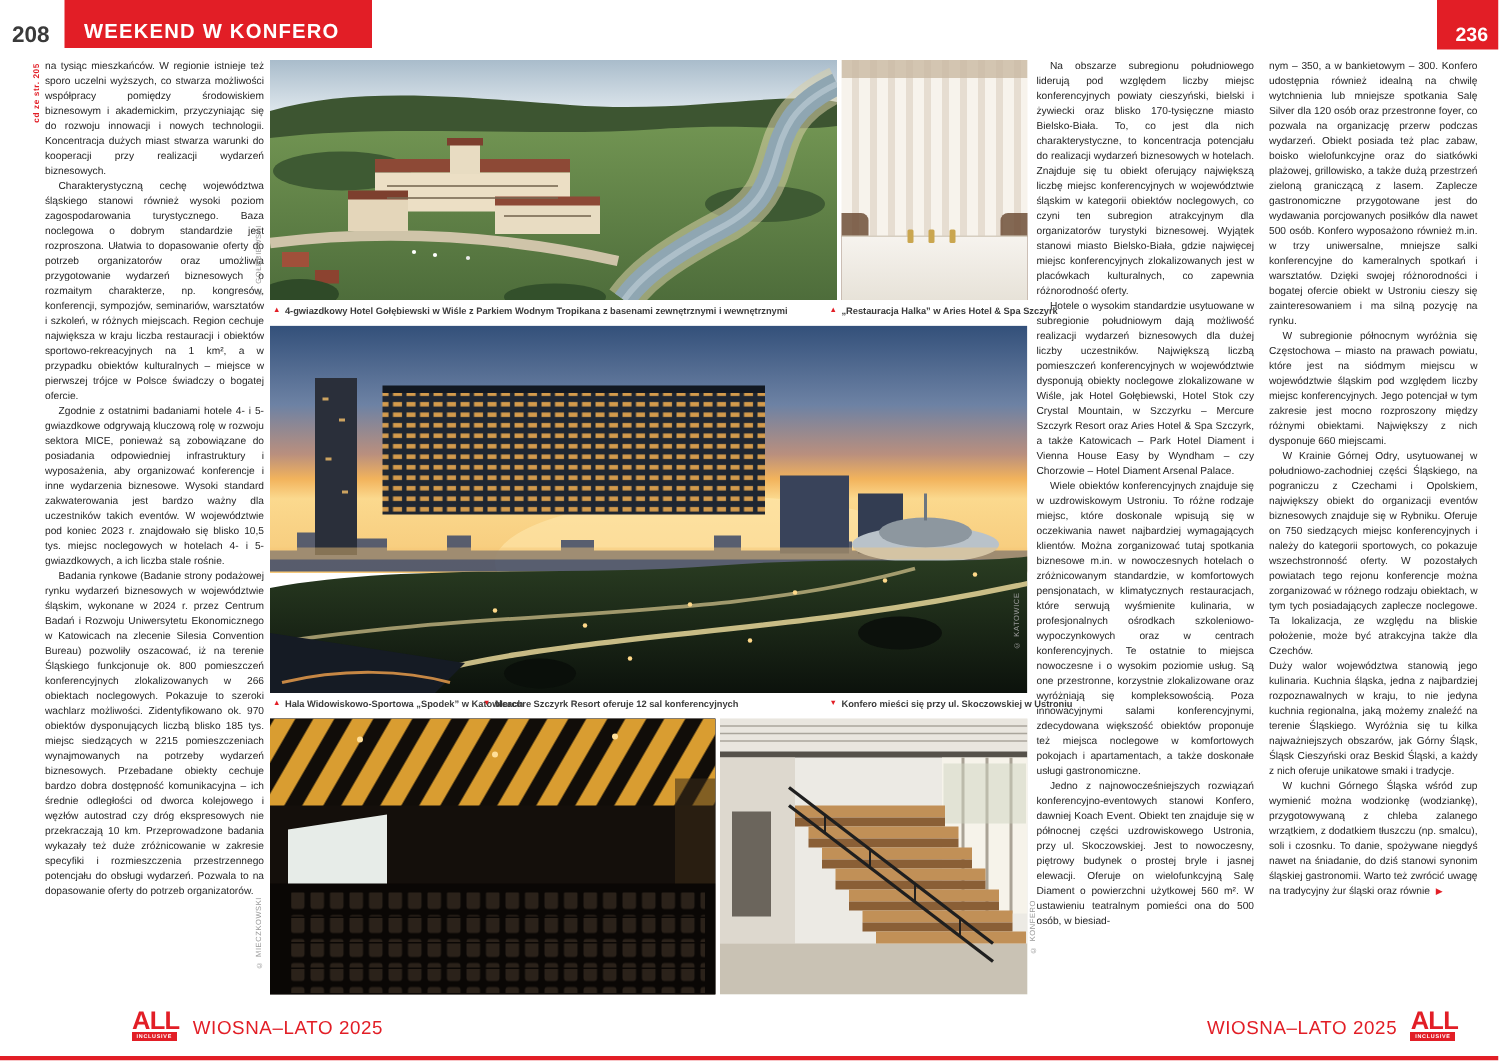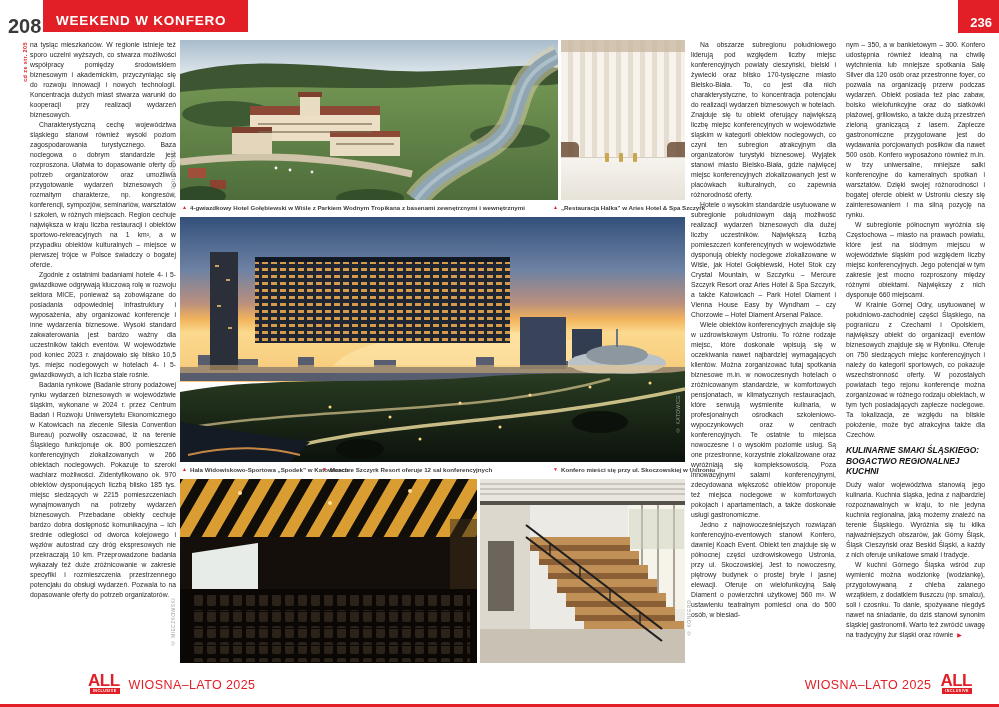--- a/index.html
+++ b/index.html
@@ -1,21 +1,21 @@
 <!DOCTYPE html>
 <html lang="pl"><head>
 <meta charset="utf-8">
 <style>
   html,body{margin:0;padding:0;}
   body{width:999px;height:707px;position:relative;background:#ffffff;overflow:hidden;
        font-family:"Liberation Sans",sans-serif;color:#2b2b2b;}
   .abs{position:absolute;}
 
   
-  .pagenum-left{left:8px;top:15px;font-size:20px;font-weight:700;color:#3a3a3a;}
+  .pagenum-left{left:8px;top:15px;font-size:15px;font-weight:700;color:#3a3a3a;}
   .header-bar{left:43px;top:0;width:205px;height:32px;background:#e21e26;display:flex;
               align-items:flex-end;padding:0 0 4px 13px;box-sizing:border-box;}
   .header-bar .ttl{color:#fff;font-weight:700;font-size:13.5px;letter-spacing:.8px;}
   .pageblock-right{left:958px;top:0;width:41px;height:33px;background:#e21e26;display:flex;
                    justify-content:flex-end;align-items:flex-end;padding:0 7px 3px 0;box-sizing:border-box;}
   .pageblock-right span{color:#fff;font-weight:700;font-size:13px;}
 
   
   .vtext{position:absolute;writing-mode:vertical-rl;transform:rotate(180deg);
          font-size:5px;letter-spacing:.4px;color:#9a9a9a;white-space:nowrap;}
@@ -54,21 +54,21 @@
   .cap{position:absolute;top:4px;display:flex;align-items:center;gap:3px;
        font-size:6.2px;font-weight:700;color:#3c3c3c;white-space:nowrap;}
   .tri{color:#e21e26;font-size:5px;line-height:5px;}
   #strip1{top:200px;} #strip2{top:462px;}
 
   
   .footer-strip{left:0;bottom:0;width:999px;height:3px;background:#e21e26;}
   .footer{position:absolute;top:675px;display:flex;align-items:center;gap:9px;}
   .footer .season{color:#e21e26;font-weight:400;font-size:12.5px;letter-spacing:.4px;text-align:center;}
   .footer-left{left:88px;} .footer-right{right:27px;}
-  .logo{display:flex;flex-direction:column;align-items:flex-end;}
+  .logo{display:flex;flex-direction:column;align-items:flex-start;}
   .logo-all{font-size:17px;font-weight:800;color:#e21e26;line-height:12px;letter-spacing:-.5px;}
   .logo-inc{font-size:3.6px;font-weight:700;color:#fff;background:#e21e26;padding:1px 3px;
             letter-spacing:.5px;margin-top:1px;}
 </style>
 </head>
 <body>
 
 <div class="abs pagenum-left">208</div>
 <div class="abs header-bar">
   <span class="ttl">WEEKEND W KONFERO</span>
@@ -303,23 +303,20 @@
   <p>Na obszarze subregionu południowego liderują pod względem liczby miejsc konferencyjnych powiaty cieszyński, bielski i żywiecki oraz blisko 170-tysięczne miasto Bielsko-Biała. To, co jest dla nich charakterystyczne, to koncentracja potencjału do realizacji wydarzeń biznesowych w hotelach. Znajduje się tu obiekt oferujący największą liczbę miejsc konferencyjnych w województwie śląskim w kategorii obiektów noclegowych, co czyni ten subregion atrakcyjnym dla organizatorów turystyki biznesowej. Wyjątek stanowi miasto Bielsko-Biała, gdzie najwięcej miejsc konferencyjnych zlokalizowanych jest w placówkach kulturalnych, co zapewnia różnorodność oferty.</p>
   <p>Hotele o wysokim standardzie usytuowane w subregionie południowym dają możliwość realizacji wydarzeń biznesowych dla dużej liczby uczestników. Największą liczbą pomieszczeń konferencyjnych w województwie dysponują obiekty noclegowe zlokalizowane w Wiśle, jak Hotel Gołębiewski, Hotel Stok czy Crystal Mountain, w Szczyrku – Mercure Szczyrk Resort oraz Aries Hotel &amp; Spa Szczyrk, a także Katowicach – Park Hotel Diament i Vienna House Easy by Wyndham – czy Chorzowie – Hotel Diament Arsenal Palace.</p>
   <p>Wiele obiektów konferencyjnych znajduje się w uzdrowiskowym Ustroniu. To różne rodzaje miejsc, które doskonale wpisują się w oczekiwania nawet najbardziej wymagających klientów. Można zorganizować tutaj spotkania biznesowe m.in. w nowoczesnych hotelach o zróżnicowanym standardzie, w komfortowych pensjonatach, w klimatycznych restauracjach, które serwują wyśmienite kulinaria, w profesjonalnych ośrodkach szkoleniowo-wypoczynkowych oraz w centrach konferencyjnych. Te ostatnie to miejsca nowoczesne i o wysokim poziomie usług. Są one przestronne, korzystnie zlokalizowane oraz wyróżniają się kompleksowością. Poza innowacyjnymi salami konferencyjnymi, zdecydowana większość obiektów proponuje też miejsca noclegowe w komfortowych pokojach i apartamentach, a także doskonałe usługi gastronomiczne.</p>
   <p>Jedno z najnowocześniejszych rozwiązań konferencyjno-eventowych stanowi Konfero, dawniej Koach Event. Obiekt ten znajduje się w północnej części uzdrowiskowego Ustronia, przy ul. Skoczowskiej. Jest to nowoczesny, piętrowy budynek o prostej bryle i jasnej elewacji. Oferuje on wielofunkcyjną Salę Diament o powierzchni użytkowej 560 m². W ustawieniu teatralnym pomieści ona do 500 osób, w biesiad-</p>
 </div>
 
 <div class="col col-right">
   <p class="first">nym – 350, a w bankietowym – 300. Konfero udostępnia również idealną na chwilę wytchnienia lub mniejsze spotkania Salę Silver dla 120 osób oraz przestronne foyer, co pozwala na organizację przerw podczas wydarzeń. Obiekt posiada też plac zabaw, boisko wielofunkcyjne oraz do siatkówki plażowej, grillowisko, a także dużą przestrzeń zieloną graniczącą z lasem. Zaplecze gastronomiczne przygotowane jest do wydawania porcjowanych posiłków dla nawet 500 osób. Konfero wyposażono również m.in. w trzy uniwersalne, mniejsze salki konferencyjne do kameralnych spotkań i warsztatów. Dzięki swojej różnorodności i bogatej ofercie obiekt w Ustroniu cieszy się zainteresowaniem i ma silną pozycję na rynku.</p>
   <p>W subregionie północnym wyróżnia się Częstochowa – miasto na prawach powiatu, które jest na siódmym miejscu w województwie śląskim pod względem liczby miejsc konferencyjnych. Jego potencjał w tym zakresie jest mocno rozproszony między różnymi obiektami. Największy z nich dysponuje 660 miejscami.</p>
   <p>W Krainie Górnej Odry, usytuowanej w południowo-zachodniej części Śląskiego, na pograniczu z Czechami i Opolskiem, największy obiekt do organizacji eventów biznesowych znajduje się w Rybniku. Oferuje on 750 siedzących miejsc konferencyjnych i należy do kategorii sportowych, co pokazuje wszechstronność oferty. W pozostałych powiatach tego rejonu konferencje można zorganizować w różnego rodzaju obiektach, w tym tych posiadających zaplecze noclegowe. Ta lokalizacja, ze względu na bliskie położenie, może być atrakcyjna także dla Czechów.</p>
-  <p class="subhead">KULINARNE SMAKI ŚLĄSKIEGO:
-BOGACTWO REGIONALNEJ
-KUCHNI</p>
   <p class="first">Duży walor województwa stanowią jego kulinaria. Kuchnia śląska, jedna z najbardziej rozpoznawalnych w kraju, to nie jedyna kuchnia regionalna, jaką możemy znaleźć na terenie Śląskiego. Wyróżnia się tu kilka najważniejszych obszarów, jak Górny Śląsk, Śląsk Cieszyński oraz Beskid Śląski, a każdy z nich oferuje unikatowe smaki i tradycje.</p>
   <p>
     <span>W kuchni Górnego Śląska wśród zup wymienić można wodzionkę (wodziankę), przygotowywaną z chleba zalanego wrzątkiem, z dodatkiem tłuszczu (np. smalcu), soli i czosnku. To danie, spożywane niegdyś nawet na śniadanie, do dziś stanowi synonim śląskiej gastronomii. Warto też zwrócić uwagę na tradycyjny żur śląski oraz równie</span>
     <span class="cont-arrow">▶</span>
   </p>
 </div>
 
 <div class="vtext" style="left:170px;top:150px;">© GOŁĘBIEWSKI</div>
 <div class="vtext" style="left:675px;top:395px;">© KATOWICE</div>
 <div class="vtext" style="left:170px;top:598px;">© MIECZKOWSKI</div>

